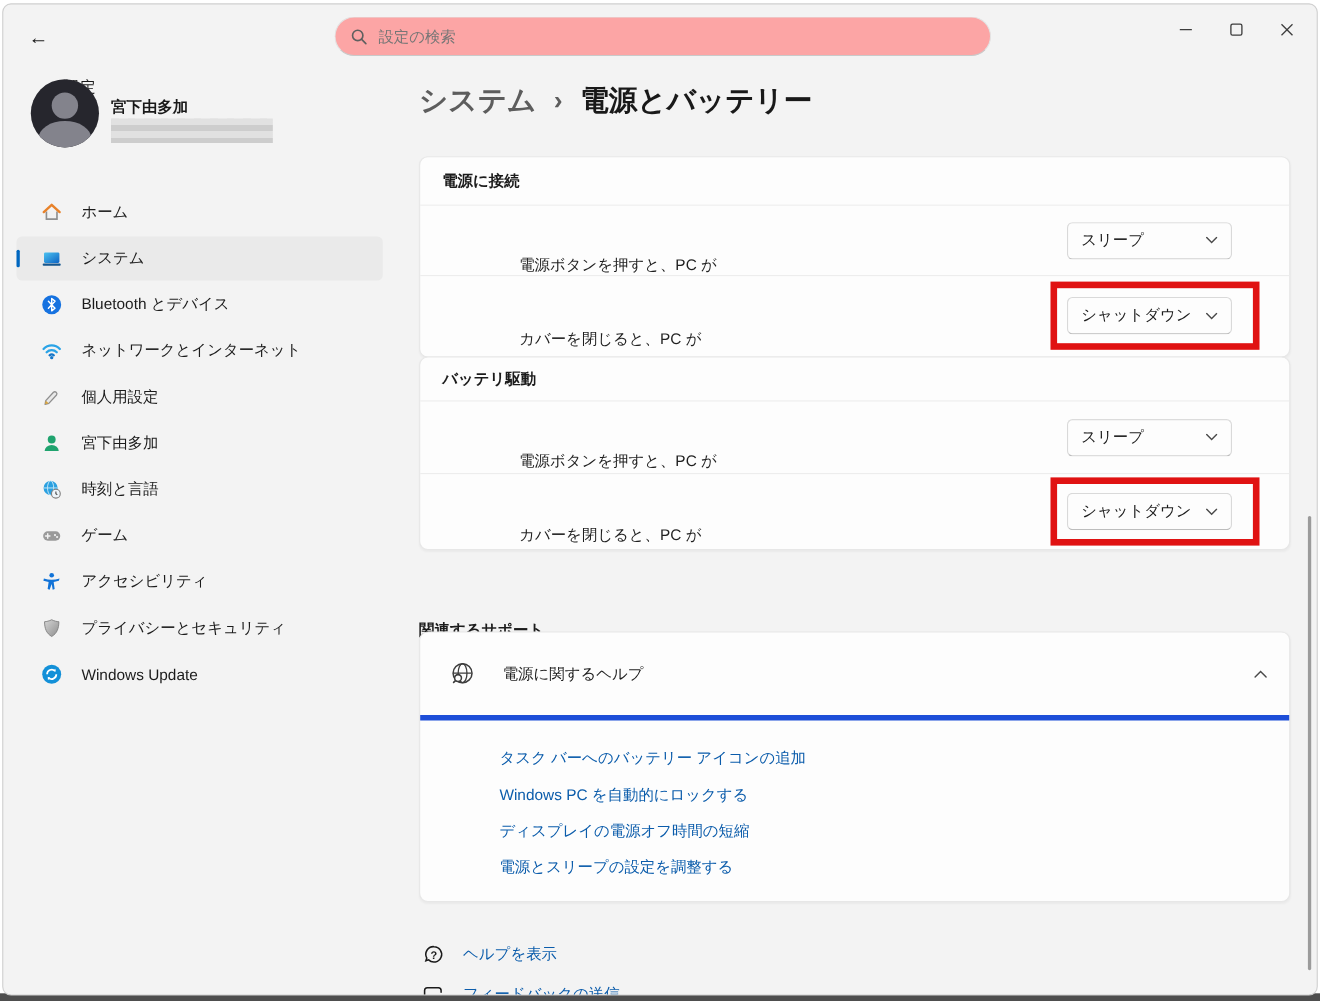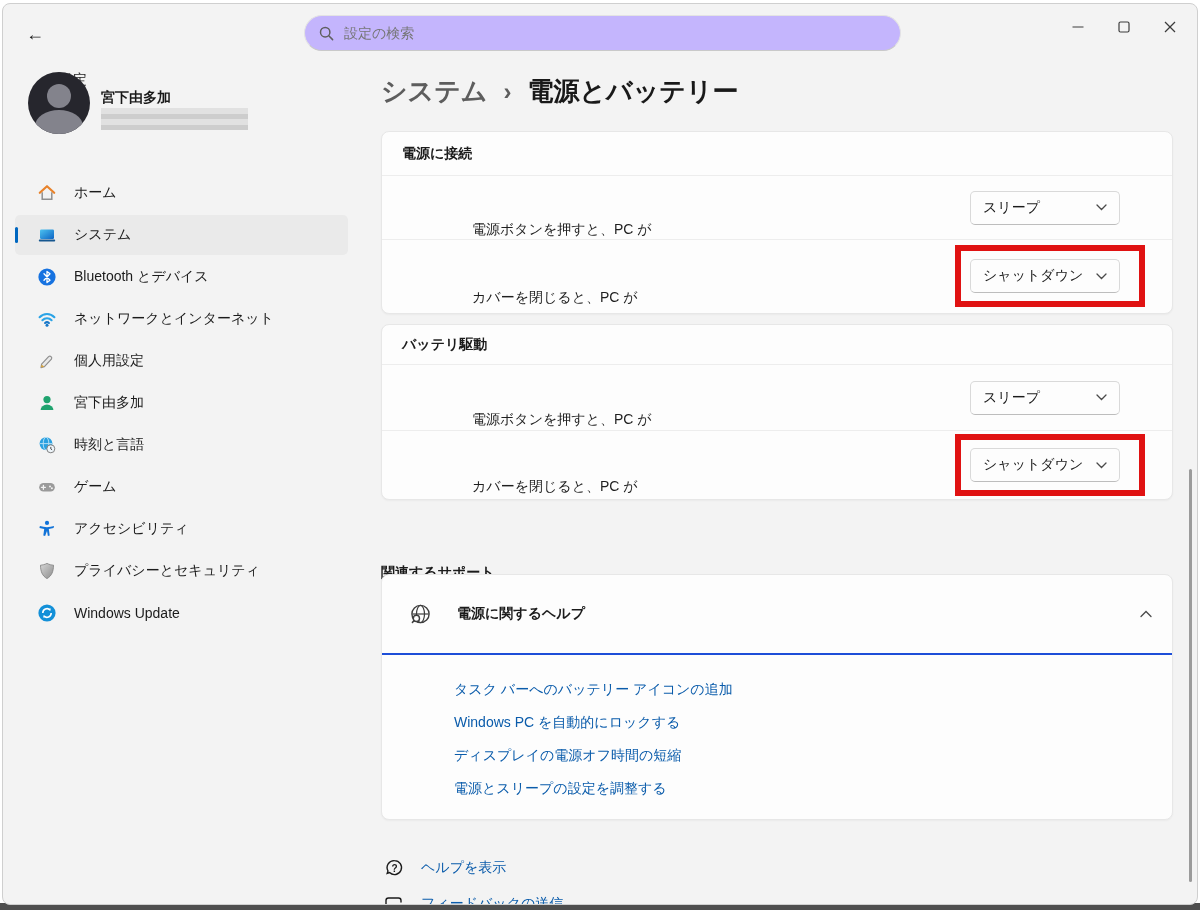--- a/index.html
+++ b/index.html
@@ -7,21 +7,21 @@
     font-family:"Liberation Sans", sans-serif; }
   .bottom-strip { position:absolute; left:0; top:903px; width:1200px; height:7px; background:#4e4e4e; }
   .window { position:absolute; left:2px; top:3px; width:1196px; height:902px;
     background:#f3f3f3; border:1px solid #cfcfcf; border-radius:8px; overflow:hidden; }
 
   
   .titlebar { position:absolute; left:0; top:0; width:100%; height:58px; }
   .back-btn { position:absolute; left:16px; top:14px; width:32px; height:32px; border-radius:5px;
     display:flex; align-items:center; justify-content:center; font-size:18px; color:#1b1b1b; cursor:pointer; }
   .app-title { position:absolute; left:56px; top:21px; font-size:14px; color:#1b1b1b;margin-top:46px; }
-  .searchbox { position:absolute; left:301px; top:11px; width:597px; height:36px; background:#c4b5fd;
+  .searchbox { position:absolute; left:301px; top:11px; width:597px; height:36px; background:#fca5a5;
     border:1px solid #e3e3e3; border-bottom-color:#c9c9c9; border-radius:18px;
     display:flex; align-items:center; padding:0 14px; }
   .searchbox svg { flex:0 0 auto; margin-right:10px; }
   .searchbox input { border:none; outline:none; flex:1; font-size:14px; color:#1b1b1b;
     font-family:"Liberation Sans", sans-serif; background:transparent; }
   .searchbox input::placeholder { color:#767676; opacity:1; }
   .win-controls { position:absolute; right:4px; top:4px; display:flex; }
   .win-btn { width:46px; height:38px; display:flex; align-items:center; justify-content:center; cursor:pointer; }
 
   
@@ -63,21 +63,21 @@
   .combo { width:150px; height:34px; background:#fdfdfd; border:1px solid #d9d9d9; border-bottom-color:#bdbdbd;
     border-radius:5px; display:flex; align-items:center; justify-content:space-between;
     padding:0 12px; cursor:pointer; position:relative; z-index:2; }
   .combo-val { font-size:14px; color:#1b1b1b; }
   .red-box { position:absolute; right:27px; top:50%; transform:translateY(-50%);
     width:190px; height:62px; border:6px solid #e01212; z-index:1; pointer-events:none; }
 
   .section-label { position:absolute; left:378px; font-size:14px; font-weight:bold; color:#1b1b1b; }
 
   .expander-hd { height:80px; display:flex; align-items:center; padding:0 20px 0 26px;
-    border-bottom:2px solid #1d4ed8; cursor:pointer;font-weight:bold; }
+    border-bottom:5px solid #1d4ed8; cursor:pointer; }
   .expander-hd .glyph { margin-right:24px; display:flex; }
   .expander-label { font-size:14px; color:#1b1b1b; flex:1; }
   .links { padding:18px 0 20px 72px; display:flex; flex-direction:column; }
   .support-link { font-size:14px; color:#0b5cab; line-height:33px; cursor:pointer; width:max-content; }
 
   .footer-row { position:absolute; left:380px; display:flex; align-items:center; cursor:pointer; }
   .footer-row .glyph { width:22px; height:22px; margin-right:16px; display:flex; align-items:center; justify-content:center; }
   .footer-link { font-size:14px; color:#0b5cab; }
 
   .scroll-thumb { position:absolute; right:5px; top:465px; width:3px; height:413px;
@@ -268,21 +268,21 @@
       <span class="nav-label">Windows Update</span>
     </div>
   </div>
 
   <div class="crumbs">
     <span class="crumb-parent">システム</span>
     <span class="crumb-sep">›</span>
     <span class="crumb-current">電源とバッテリー</span>
   </div>
 
-  <div class="card" style="top:127px; height:183px;">
+  <div class="card" style="top:138px; height:183px;">
     <div class="card-hd">電源に接続</div>
     <div class="set-row" style="height:64px;">
       <span class="row-label">電源ボタンを押すと、PC が</span>
       <div class="combo">
         <span class="combo-val">スリープ</span>
         <svg width="11" height="7" viewBox="0 0 11 7">
           <path d="M1 1l4.5 4.5L10 1" fill="none" stroke="#4a4a4a" stroke-width="1.3" stroke-linecap="round"></path>
         </svg>
       </div>
     </div>

